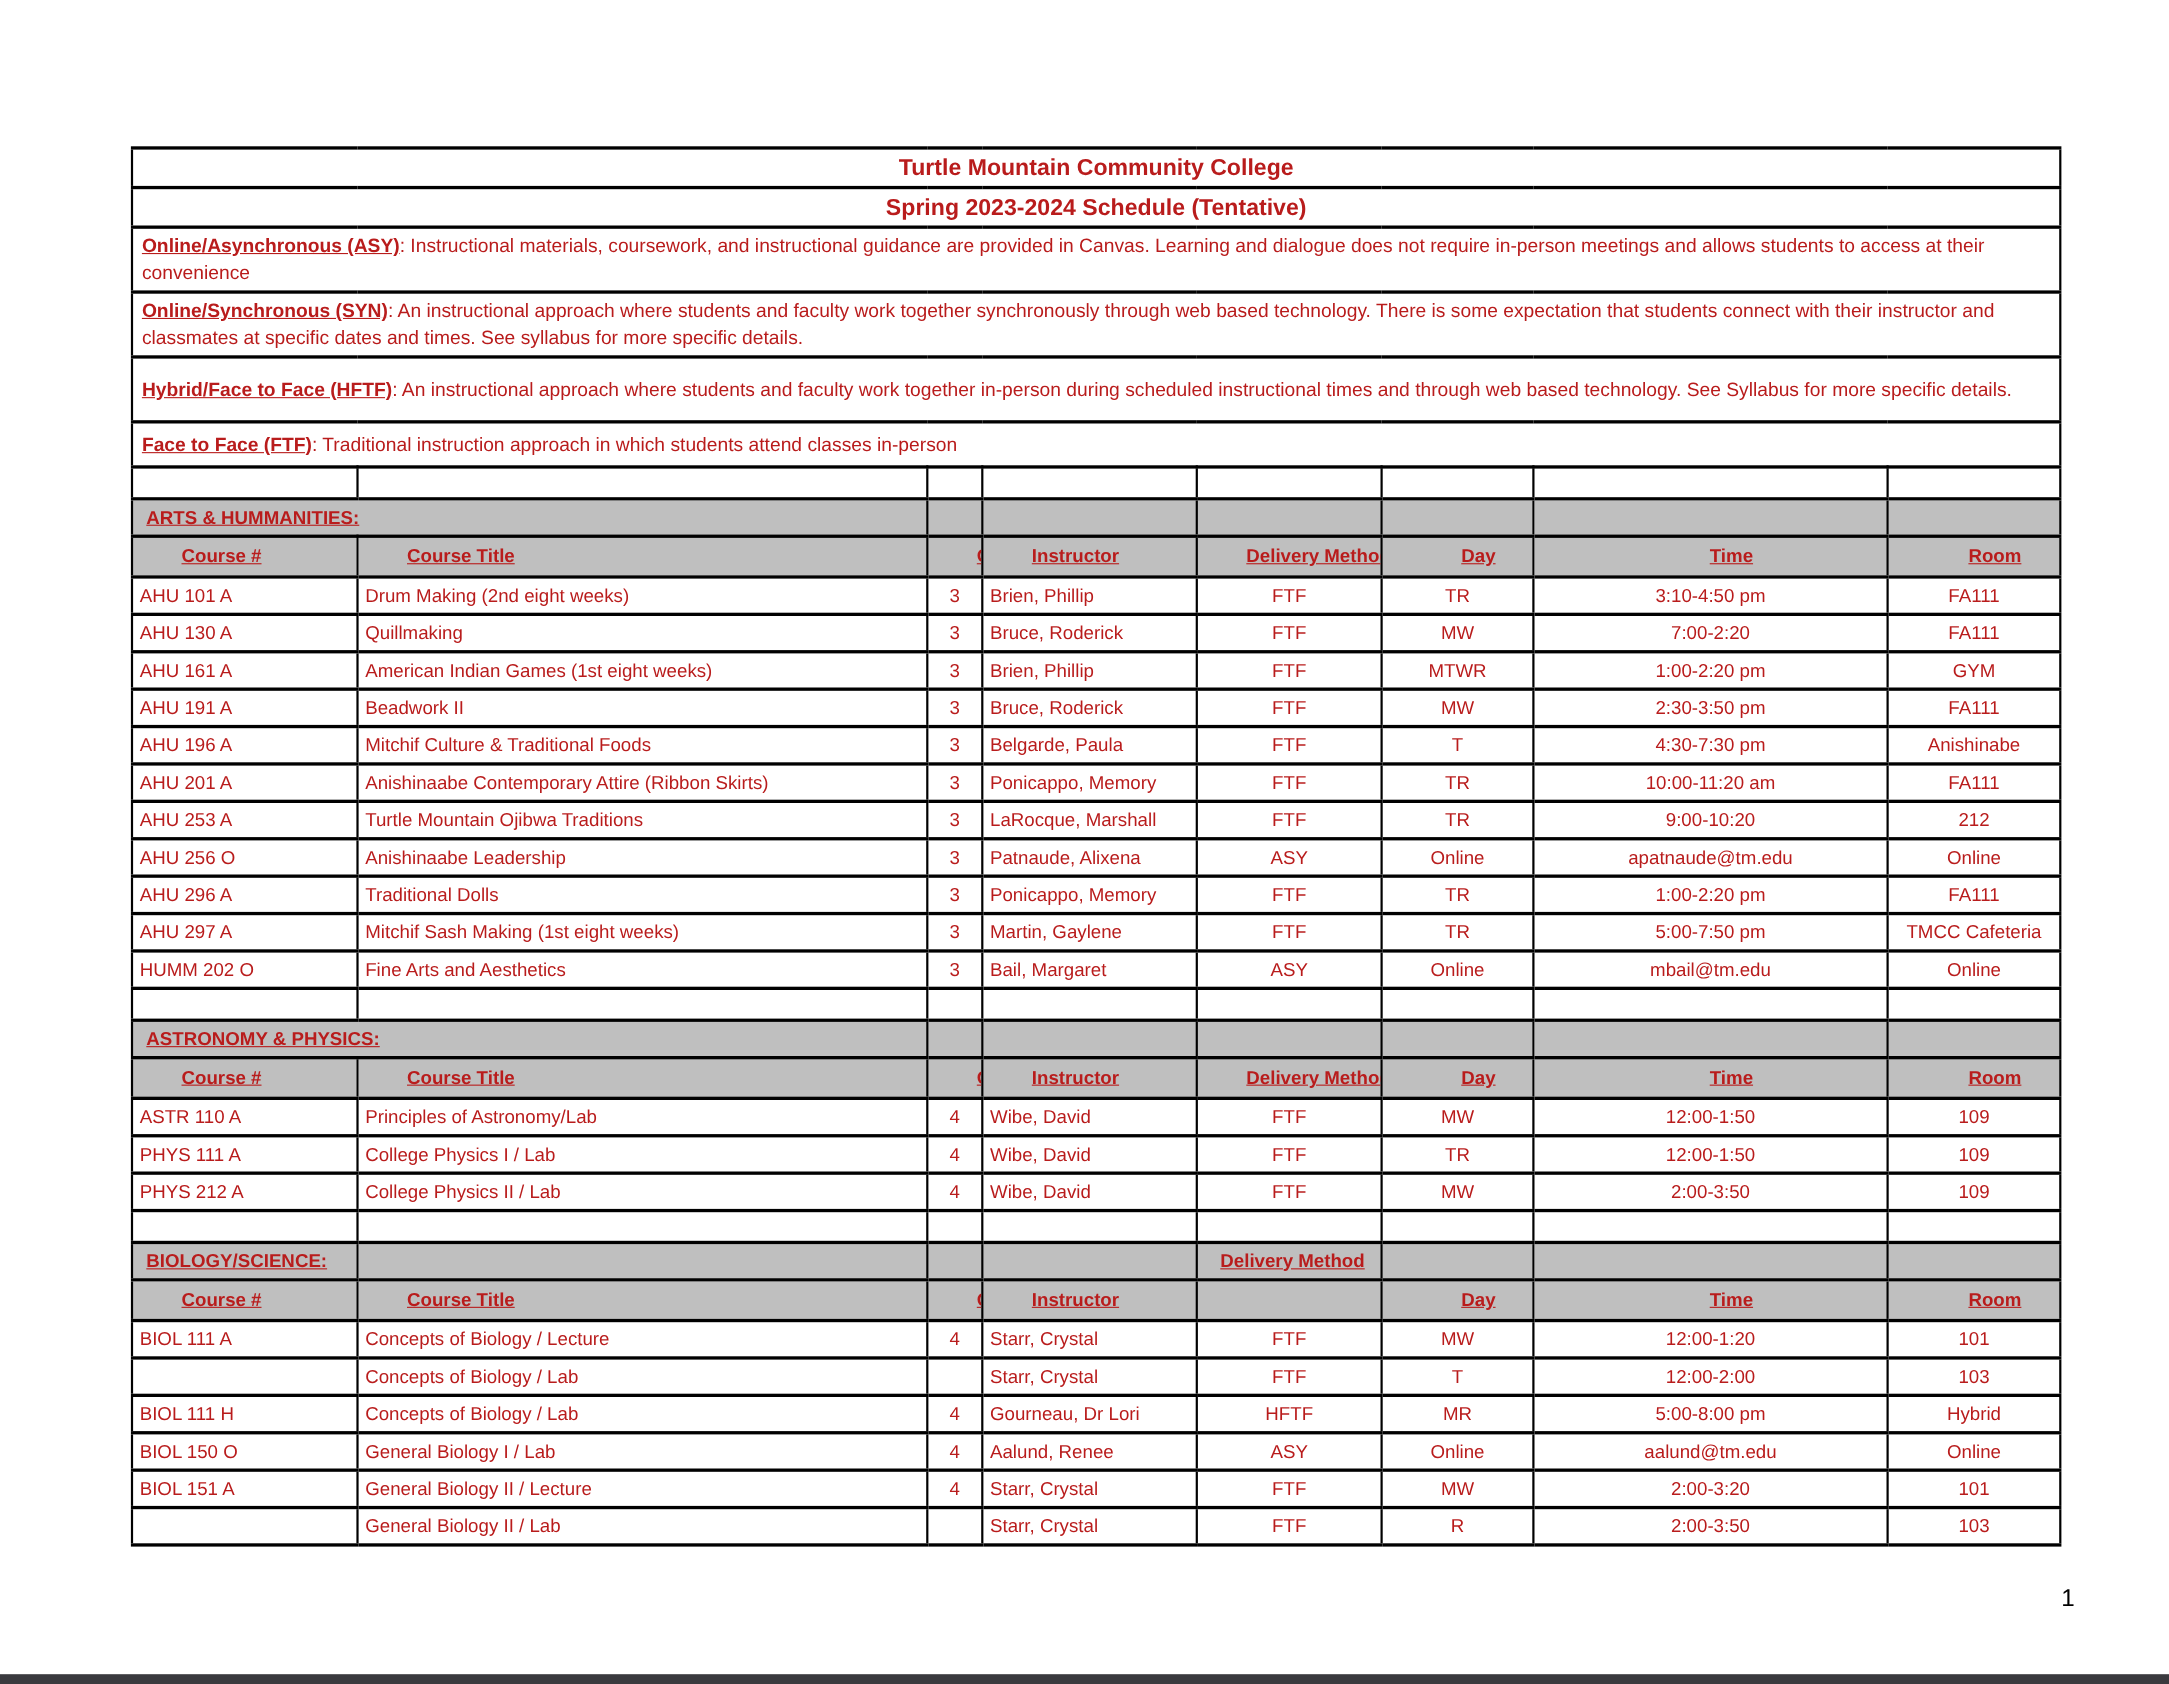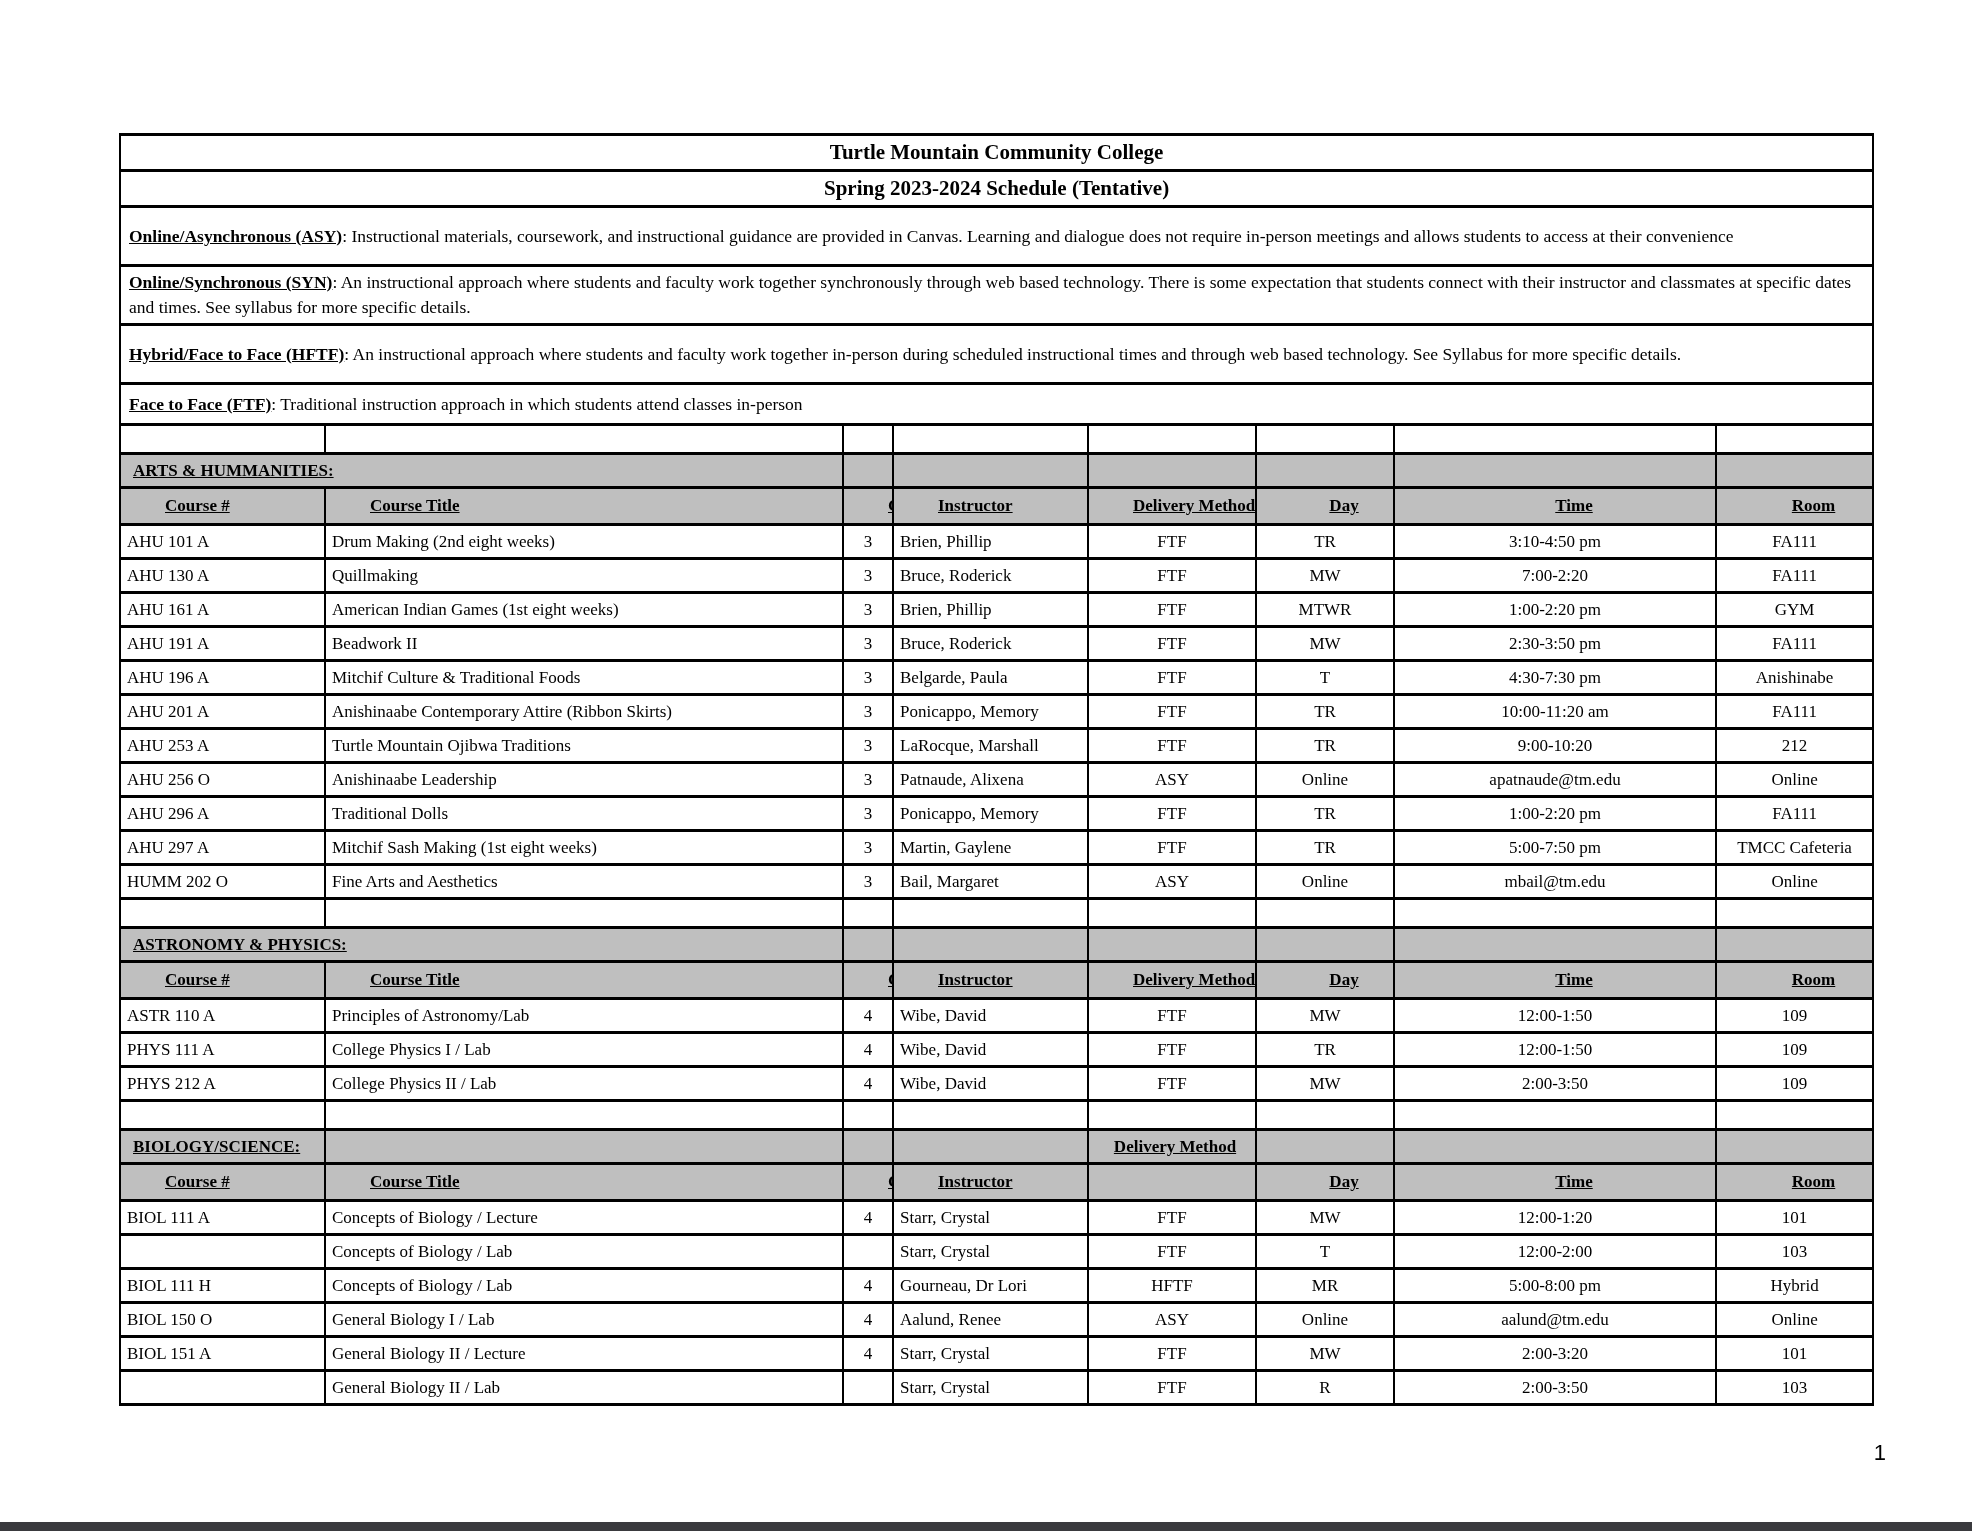--- a/index.html
+++ b/index.html
@@ -12,22 +12,22 @@
     position:relative;
     width:1972px;height:1531px;
     background:#ffffff;
     font-family:"Liberation Sans", sans-serif;
     color:#000;
     overflow:hidden;
   }
   table.sched{
     position:absolute;left:119px;top:133px;width:1753px;
     border-collapse:collapse;table-layout:fixed;
-    font-family:Liberation Serif, serif;
-    font-size:17px;color:#000000;
+    font-family:Liberation Sans, sans-serif;
+    font-size:17px;color:#b91c1c;
   }
   table.sched td{
     border-left:2px solid var(--border);
     border-right:2px solid var(--border);
     border-top:3px solid var(--border);
     border-bottom:3px solid var(--border);
     padding:0 6px;
     vertical-align:middle;
     overflow:hidden;
     white-space:nowrap;

